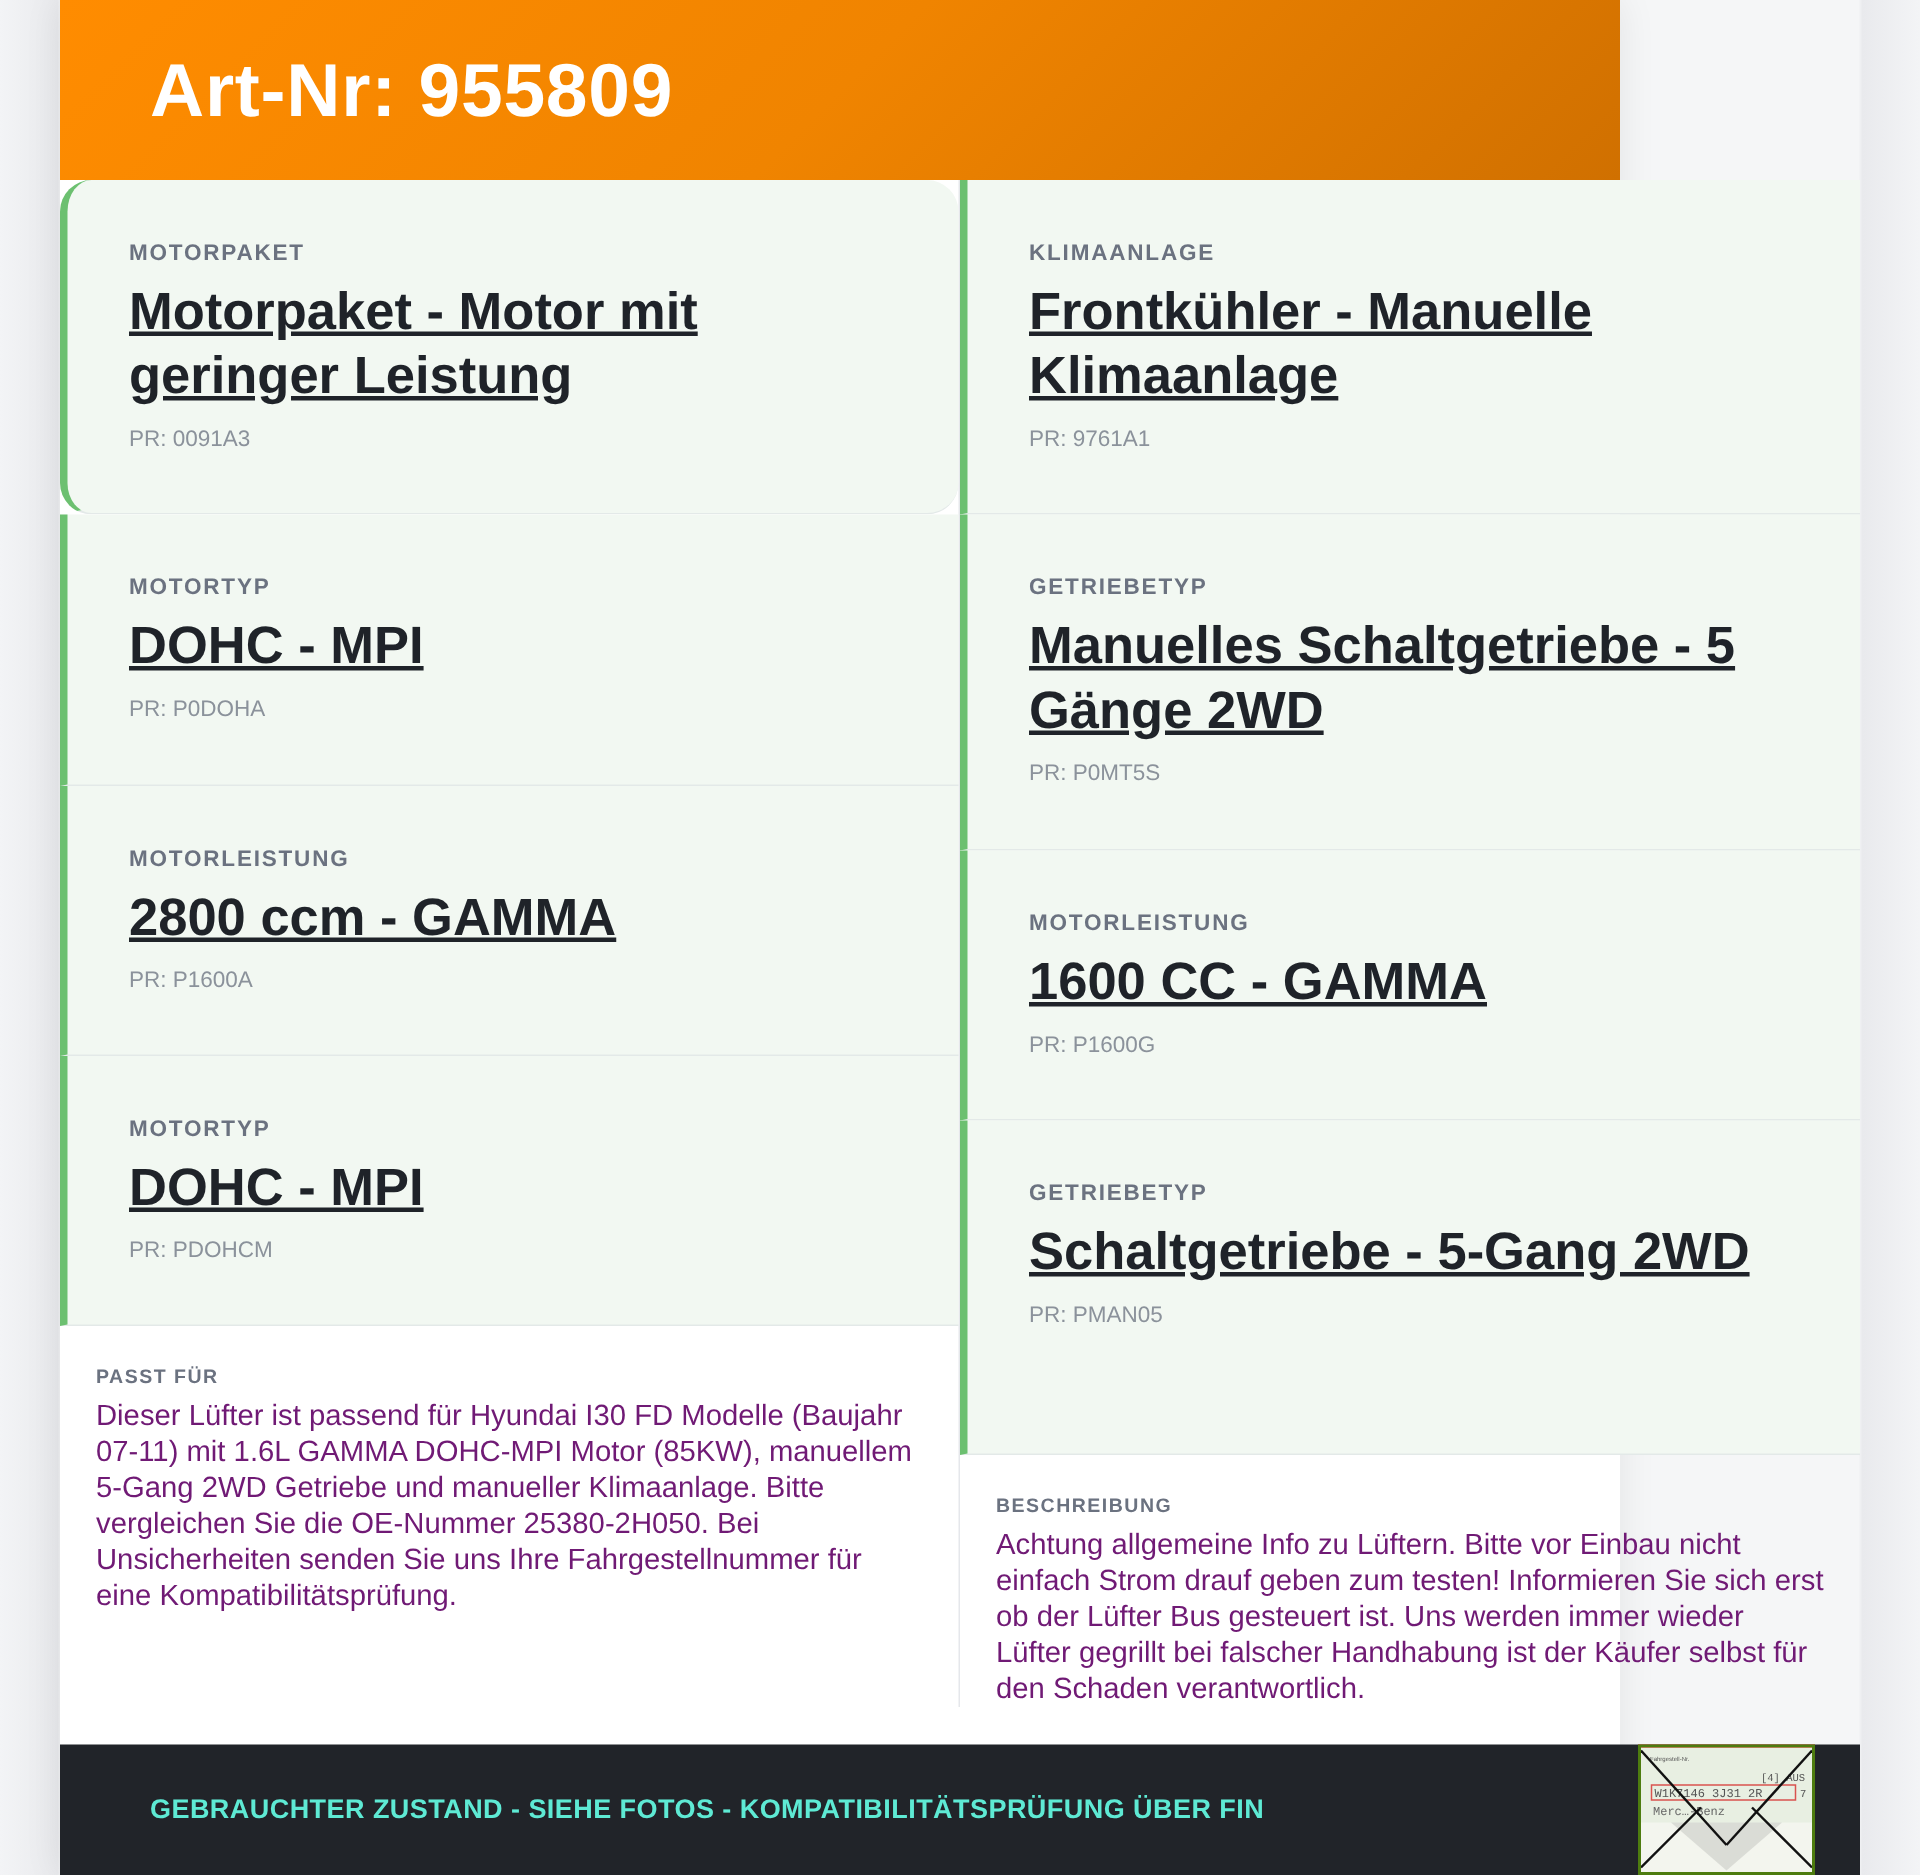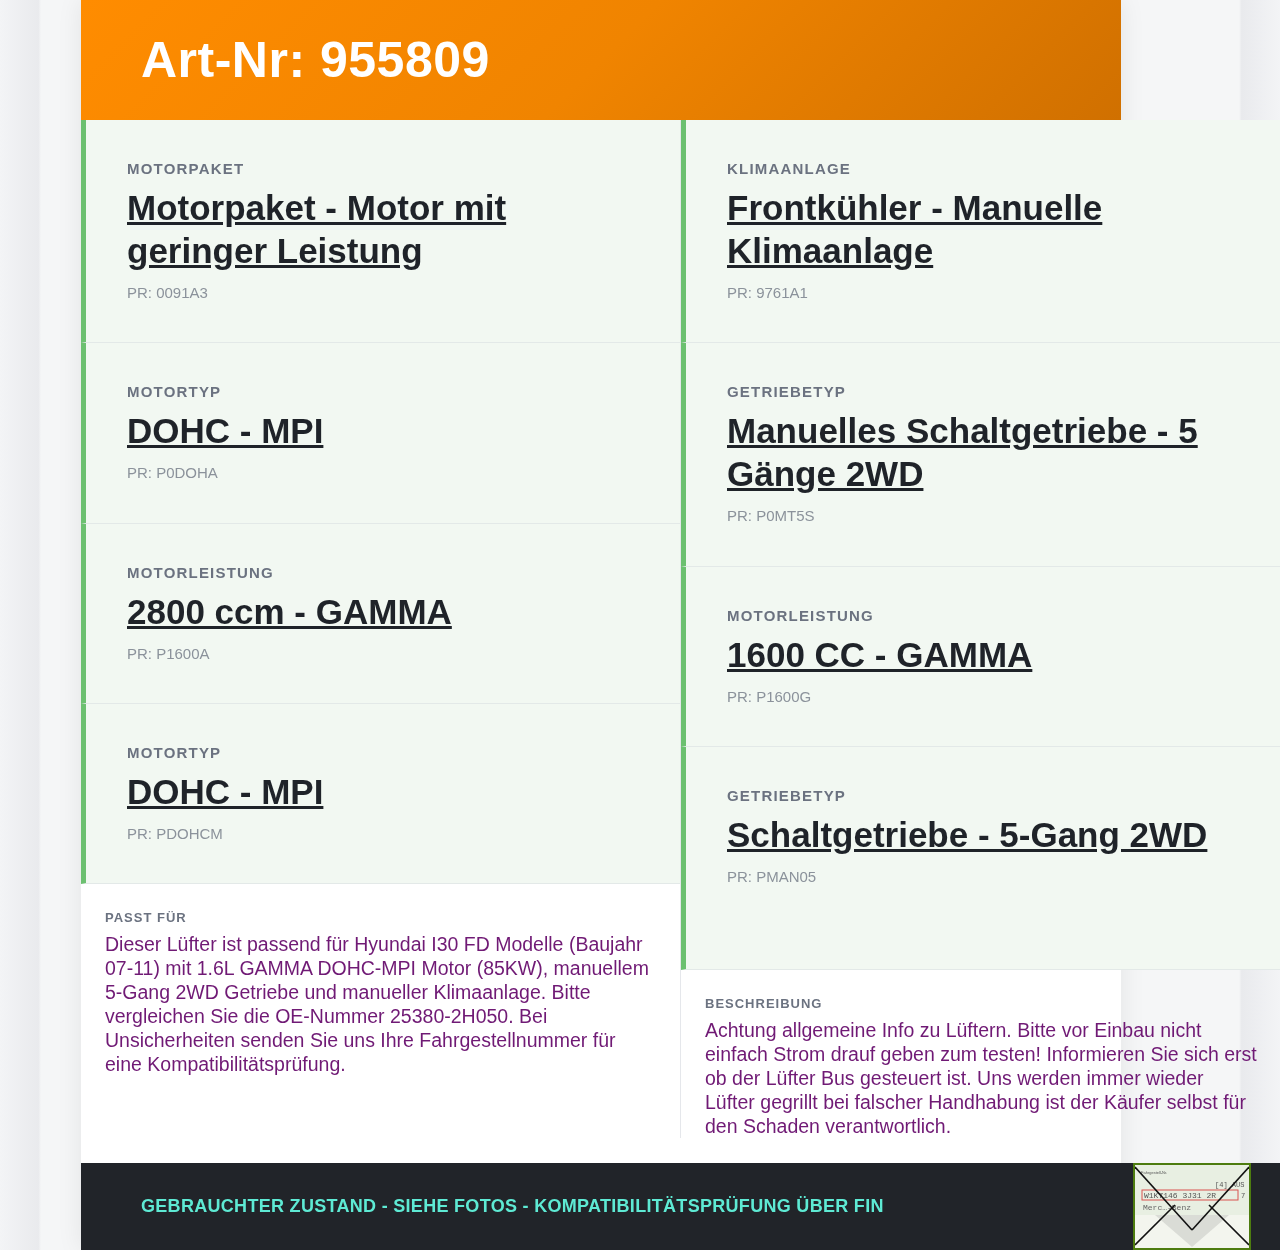--- a/index.html
+++ b/index.html
@@ -12,21 +12,20 @@
       position: relative;
     }
     .page {
       position: absolute;
       left: 40px;
       top: 0;
       width: 1040px;
       height: 1250px;
       background: #ffffff;
       box-shadow: 0 0 24px rgba(0,0,0,0.08);
-      margin-left: 41px;
     }
     .header {
       height: 120px;
       background: linear-gradient(135deg, #ff8c00 0%, #f08400 50%, #d07000 100%);
       display: flex;
       align-items: center;
       padding-left: 60px;
       box-sizing: border-box;
     }
     .header h1 {
@@ -126,21 +125,21 @@
 
 <div class="page">
 
   <div class="header">
     <h1>Art-Nr: 955809</h1>
   </div>
 
   <div class="columns">
 
     <div class="col left">
-      <div class="spec" style="height:223px;">
+      <div class="spec" style="height:223px;border-radius:21px;">
         <div class="spec-label">MOTORPAKET</div>
         <div class="spec-value">Motorpaket - Motor mit geringer Leistung</div>
         <div class="spec-code">PR: 0091A3</div>
       </div>
       <div class="spec" style="height:181px;">
         <div class="spec-label">MOTORTYP</div>
         <div class="spec-value">DOHC - MPI</div>
         <div class="spec-code">PR: P0DOHA</div>
       </div>
       <div class="spec" style="height:180px;">

